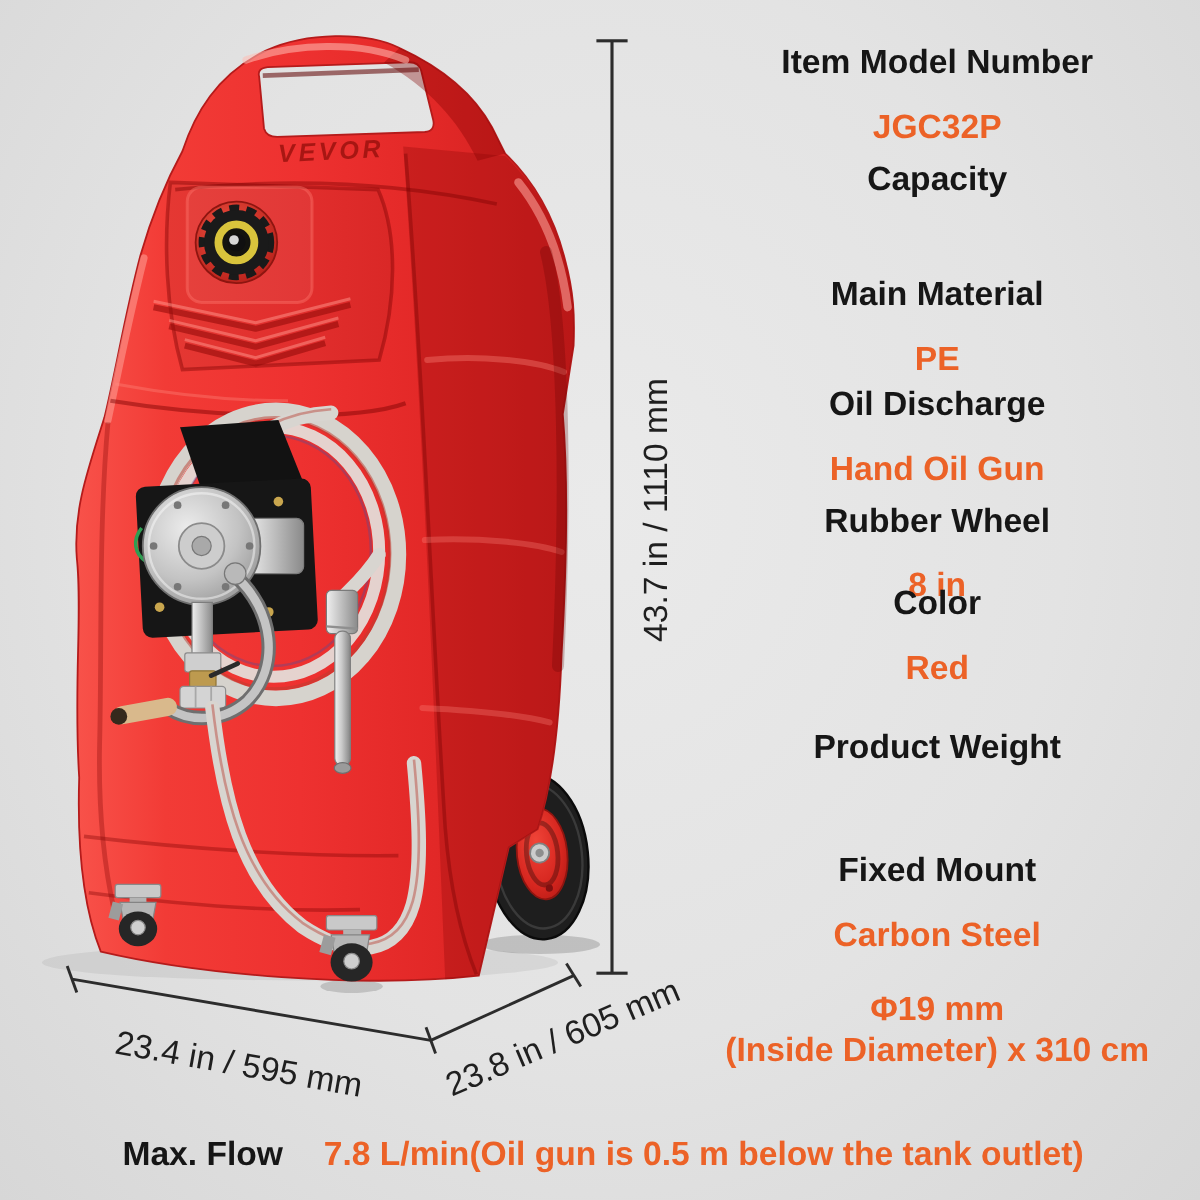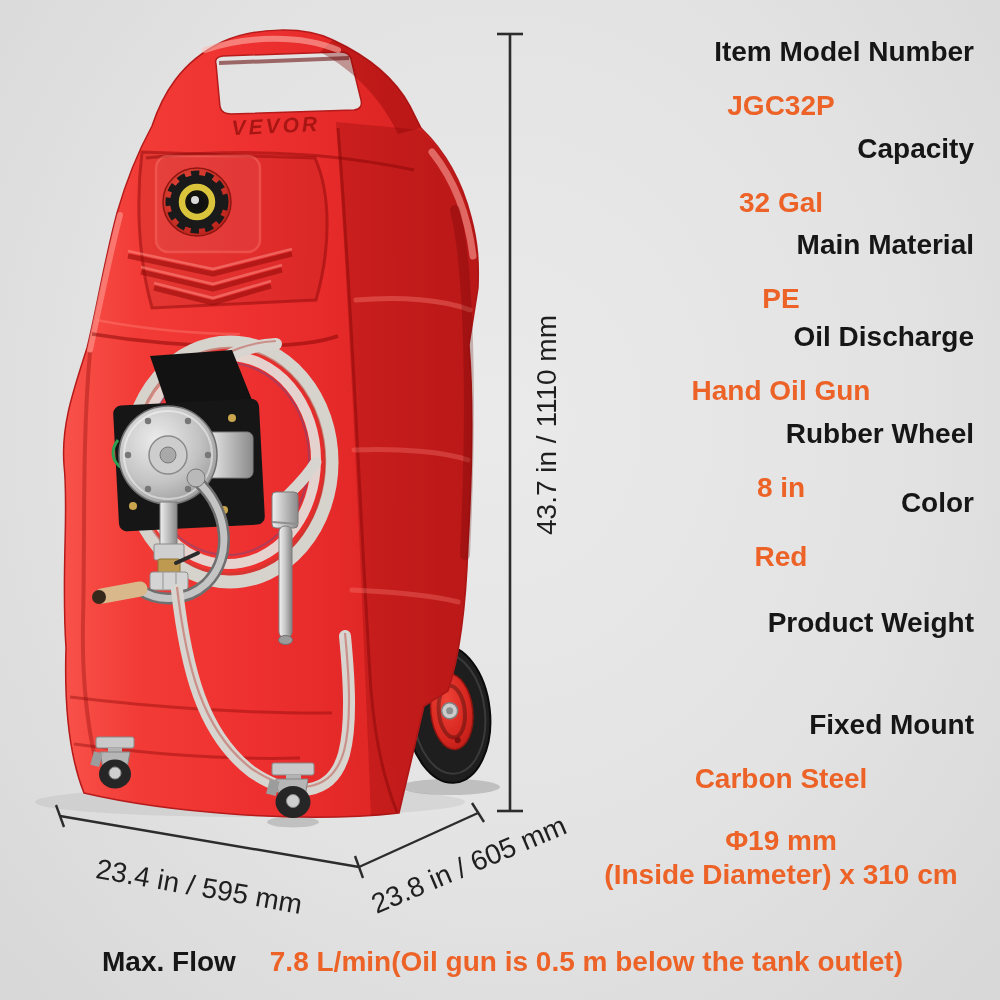--- a/index.html
+++ b/index.html
@@ -10,21 +10,21 @@
   }
   .scene{position:absolute;left:0;top:0;}
   .dim-label{
     position:absolute;font:400 28px/30px "Liberation Sans",sans-serif;
     color:#1f1f1f;white-space:nowrap;
   }
   .dim-label.h{left:547px;top:425px;transform:translate(-50%,-50%) rotate(-90deg);}
   .dim-label.w{left:199px;top:887px;transform:translate(-50%,-50%) rotate(10deg);}
   .dim-label.d{left:469px;top:865px;transform:translate(-50%,-50%) rotate(-23deg);}
   .spec-pair{position:absolute;left:588px;width:386px;text-align:center;}
-  .spec-label{font:700 28px/34px "Liberation Sans",sans-serif;color:#161616;text-align:right;}
+  .spec-label{font:700 28px/34px "Liberation Sans",sans-serif;color:#161616;}
   .spec-value{font:700 28px/34px "Liberation Sans",sans-serif;color:#EC6227;margin-top:20px;white-space:pre-line;}
   .p1{top:35px}.p2{top:132px}.p3{top:228px}.p4{top:320px}.p5{top:417px}
   .p6{top:486px}.p7{top:606px}.p8{top:708px}.p9{top:804px}
   .flow-row{position:absolute;left:102px;top:944px;display:flex;gap:34px;white-space:nowrap;}
   .flow-label{font:700 28px/36px "Liberation Sans",sans-serif;color:#161616;}
   .flow-value{font:700 28px/36px "Liberation Sans",sans-serif;color:#EC6227;}
 </style>
 </head>
 <body>
 
@@ -245,21 +245,20 @@
   <div class="dim-label w">23.4 in / 595 mm</div>
   <div class="dim-label d">23.8 in / 605 mm</div>
 
   <div>
     <div class="spec-pair p1">
       <div class="spec-label">Item Model Number</div>
       <div class="spec-value">JGC32P</div>
     </div>
     <div class="spec-pair p2">
       <div class="spec-label">Capacity</div>
-      <div class="spec-value">32 Gal</div>
     </div>
     <div class="spec-pair p3">
       <div class="spec-label">Main Material</div>
       <div class="spec-value">PE</div>
     </div>
     <div class="spec-pair p4">
       <div class="spec-label">Oil Discharge</div>
       <div class="spec-value">Hand Oil Gun</div>
     </div>
     <div class="spec-pair p5">

